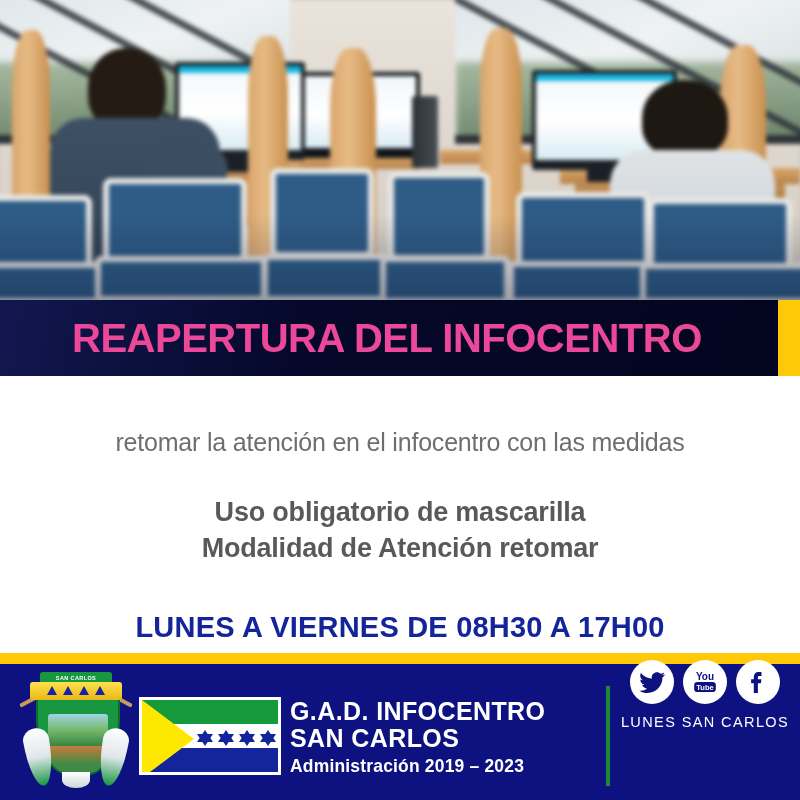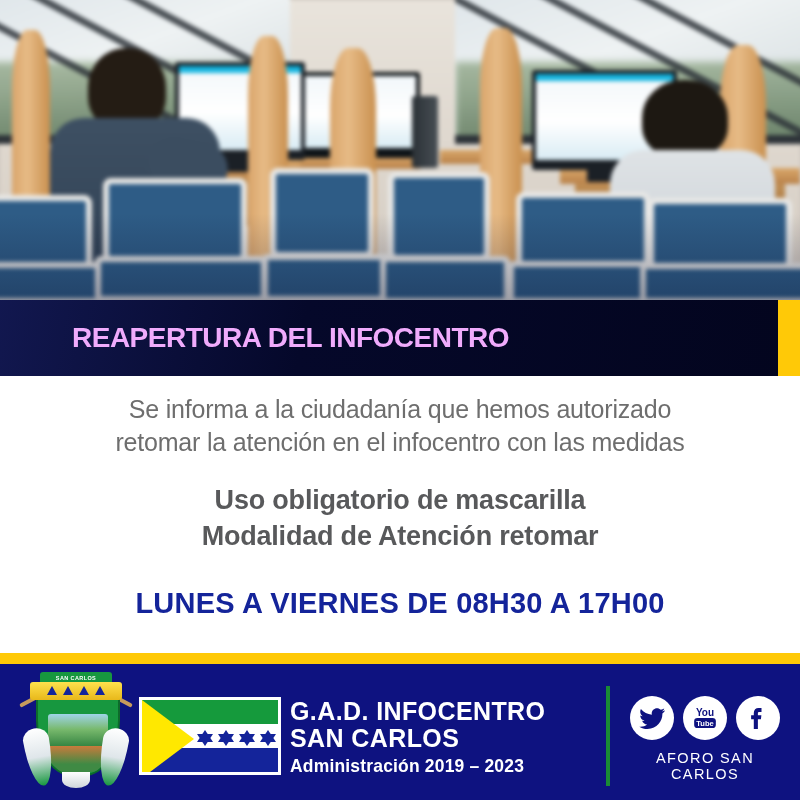--- a/index.html
+++ b/index.html
@@ -117,22 +117,22 @@
     background:#05082a;
     display:flex;align-items:center;
     overflow:hidden;
   }
   .banner .sheen{
     position:absolute;inset:0;
     background:linear-gradient(100deg,rgba(28,36,110,.55) 0%,rgba(5,8,42,.95) 38%,rgba(3,5,30,1) 100%);
   }
   .banner-title{
     position:relative;
-    color:#f0abfc;
-    font-size:28px;
+    color:#ec4899;
+    font-size:40px;
     font-weight:bold;
     letter-spacing:-0.5px;
     padding-left:72px;
     font-family:"Liberation Sans", sans-serif;
     white-space:nowrap;
   }
   .banner-accent{
     position:absolute;right:0;top:300px;width:22px;height:76px;
     background:#ffc907;
   }
@@ -145,21 +145,21 @@
   }
   .intro{
     margin:0;padding-top:17px;
     color:#6e6e6e;
     font-size:25px;
     line-height:1.30;
     font-weight:normal;
     letter-spacing:-0.2px;
   }
   .rules{
-    margin:4px;padding-top:20px;
+    margin:16px;padding-top:20px;
     color:#58595b;
     font-size:27px;
     line-height:1.34;
     font-weight:bold;
     letter-spacing:-0.2px;
   }
   .hours{
     margin:0;padding-top:29px;
     color:#14249a;
     font-size:29px;
@@ -283,21 +283,21 @@
     transform:scaleX(.92);transform-origin:left center;
   }
 
   
   .vsep{
     position:absolute;left:606px;top:686px;width:4px;height:100px;
     background:#1a8a36;
   }
 
   
-  .social{position:absolute;left:620px;top:696px;width:170px;}
+  .social{position:absolute;left:620px;top:660px;width:170px;}
   .social .icons{display:flex;gap:9px;justify-content:center;}
   .social .ic{
     width:44px;height:44px;border-radius:50%;
     background:#ffffff;
     display:flex;align-items:center;justify-content:center;
   }
   .social .ic svg{display:block;}
   .social .handle{
     margin-top:10px;text-align:center;
     color:#ffffff;font-size:14.5px;letter-spacing:1.4px;
@@ -398,21 +398,21 @@
   </div>
 
   <div class="banner">
     <div class="sheen"></div>
     <div class="banner-title">REAPERTURA DEL INFOCENTRO</div>
   </div>
   <div class="banner-accent"></div>
 
   <div class="content">
     <p class="intro">
-      <span>Se informa a la ciudadanía que hemos autorizado</span><br>
+      <br>
       <span>retomar la atención en el infocentro con las medidas</span><br>
     </p>
     <p class="rules">
       <span>Uso obligatorio de mascarilla</span><br>
       <span>Modalidad de Atención retomar</span><br>
     </p>
     <p class="hours">LUNES A VIERNES DE 08H30 A 17H00</p>
   </div>
 
   <div class="divider-bar"></div>
@@ -478,16 +478,16 @@
         </svg>
       </div>
 
       <div class="ic">
         <svg width="28" height="28" viewBox="0 0 24 24" aria-hidden="true">
           <path fill="#0e1280" d="M15.1 3.5h-2.6c-2.5 0-4.1 1.7-4.1 4.3v1.9H6.1v3.4h2.3v8.4h3.5v-8.4h2.6l.4-3.4h-3v-1.6c0-.7.2-1.2 1.2-1.2h1.9V3.5z"></path>
         </svg>
       </div>
 
     </div>
-    <div class="handle">AFORO SAN CARLOS</div>
+    <div class="handle">LUNES SAN CARLOS</div>
   </div>
 
 </div>
 
 </body></html>

